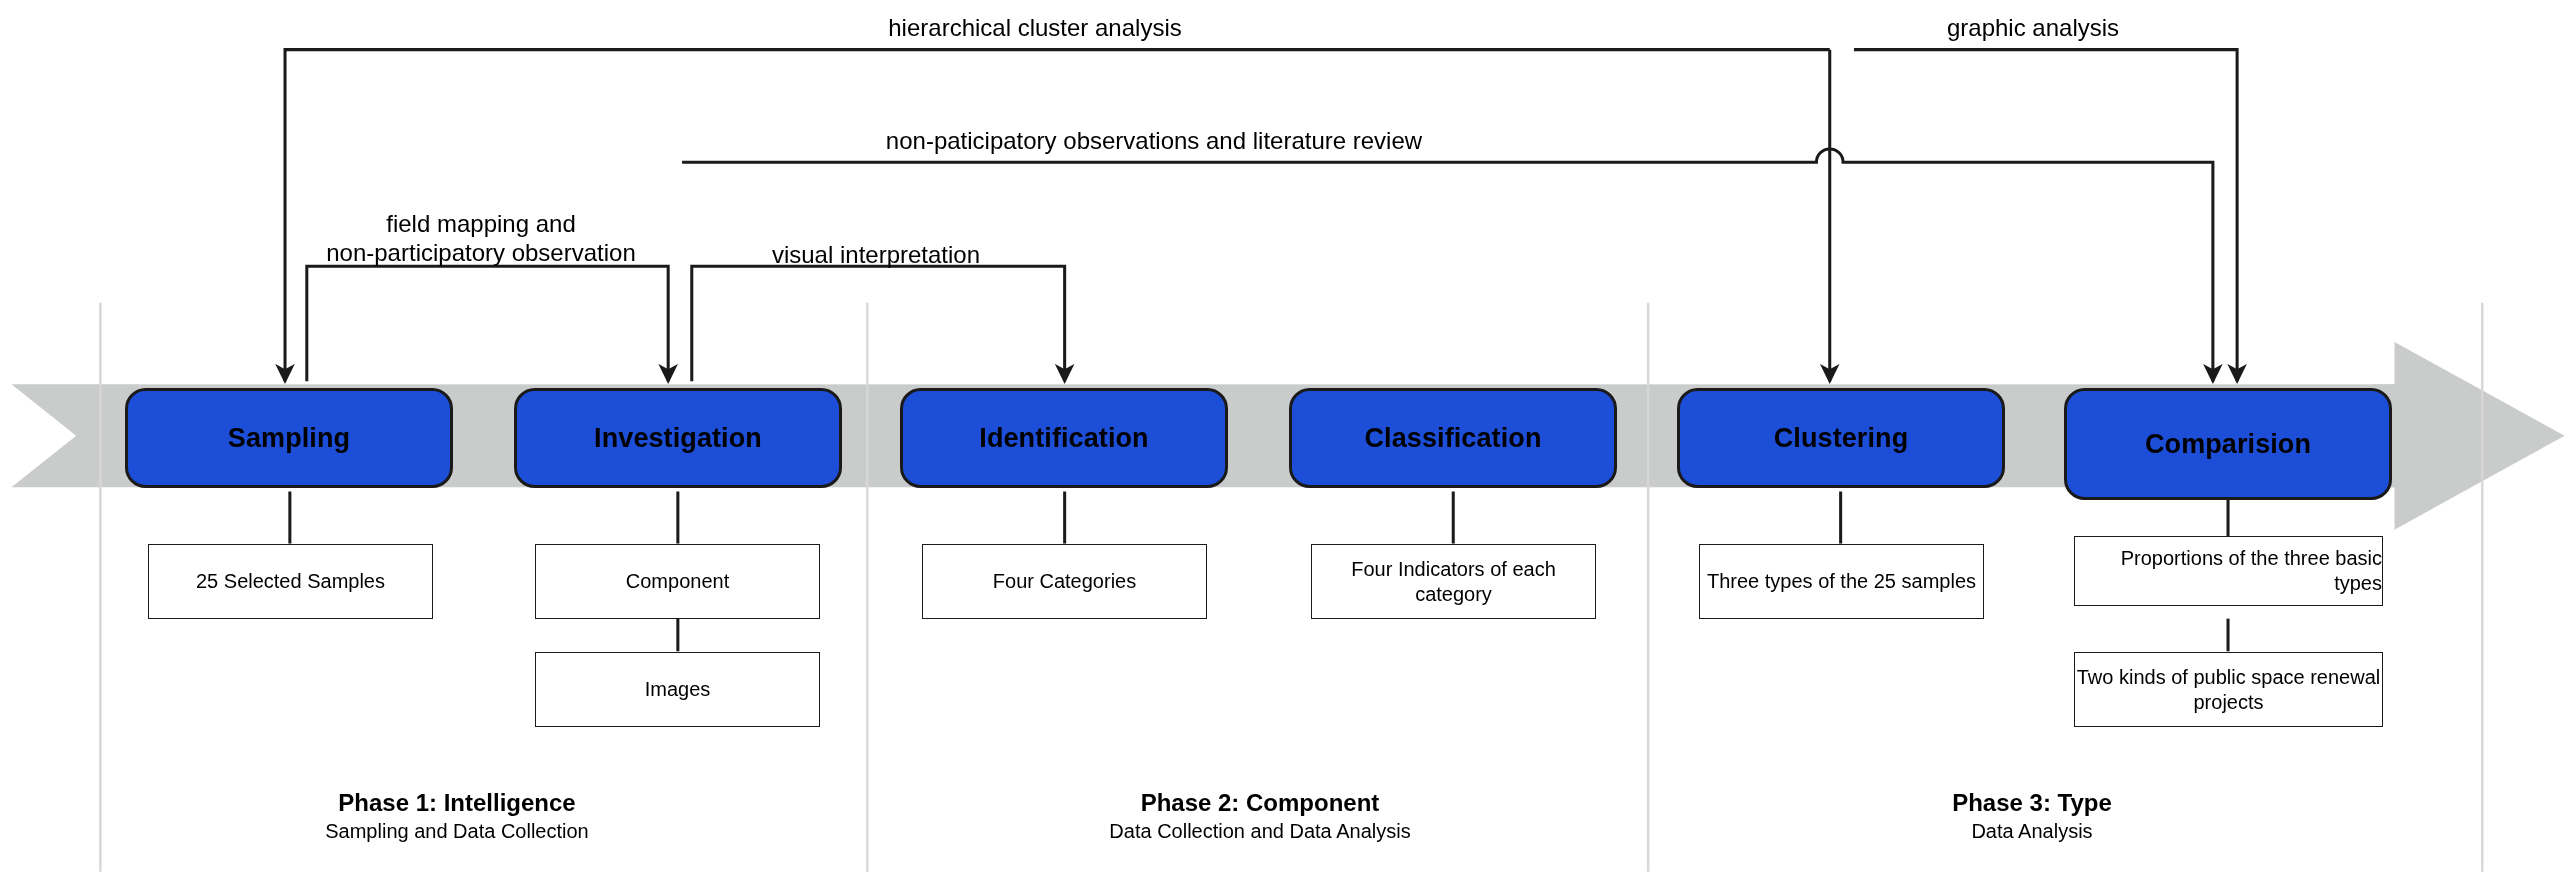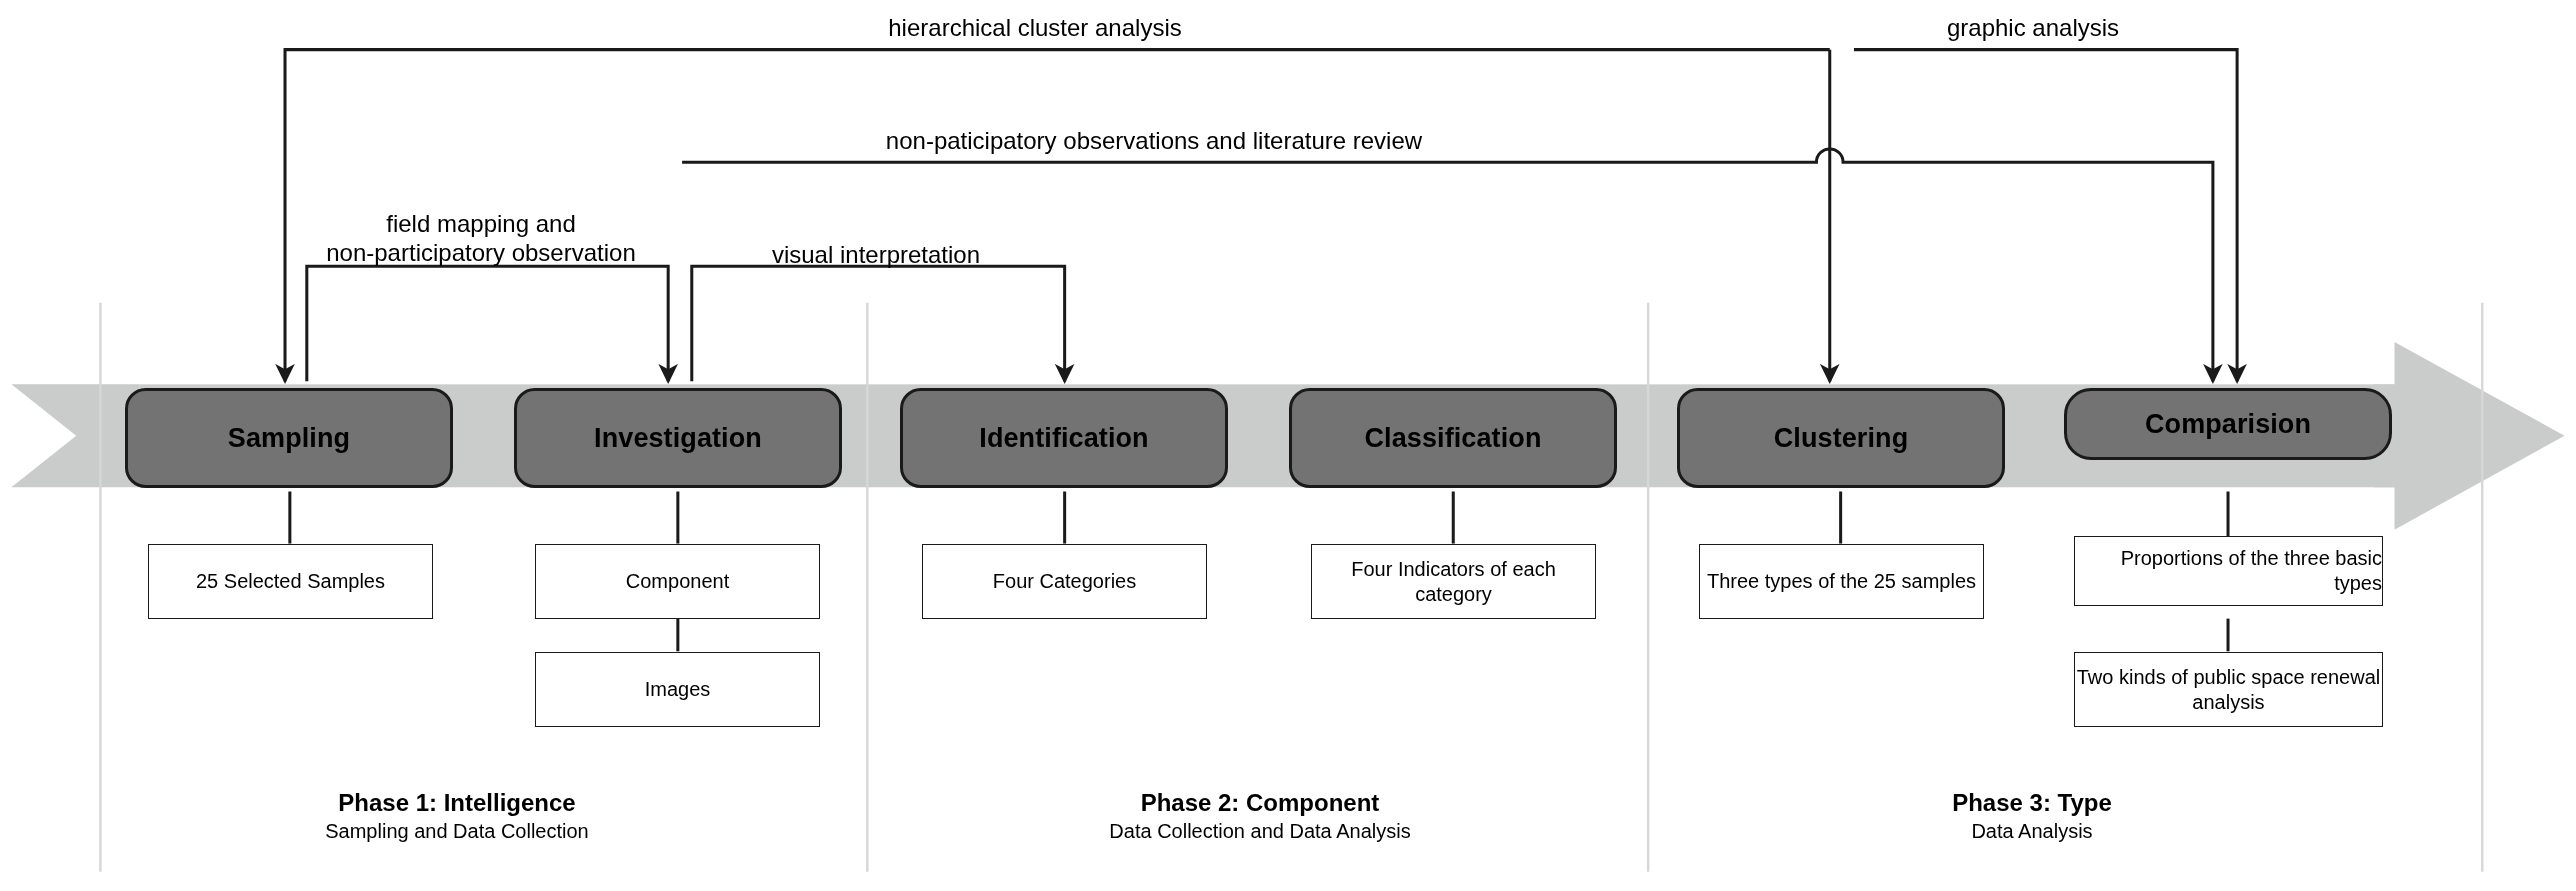--- a/index.html
+++ b/index.html
@@ -2,21 +2,21 @@
 <html style="font-size:9.7px"><head>
 <meta charset="utf-8">
 <style>
   html,body{margin:0;padding:0;background:#ffffff;}
   body{font-family:"Liberation Sans",sans-serif;}
   #stage{position:relative;width:2576px;height:891px;background:#fff;overflow:hidden;}
   #svg-layer{position:absolute;left:0;top:0;width:2576px;height:891px;}
 
   .node{
     position:absolute;
-    background:#737373;
+    background:#1d4ed8;
     border:3px solid #1a1a1a;
     border-radius:20.6px;
     display:flex;align-items:center;justify-content:center;
     font-weight:bold;
     font-size:27px;
     color:#000;
     box-sizing:border-box;
     letter-spacing:0.1px;
   }
   .sub{
@@ -109,21 +109,21 @@
   </div>
   <div class="node" style="left:900px;top:388px;width:328px;height:100px;">
     <span>Identification</span>
   </div>
   <div class="node" style="left:1289px;top:388px;width:328px;height:100px;">
     <span>Classification</span>
   </div>
   <div class="node" style="left:1677px;top:388px;width:328px;height:100px;">
     <span>Clustering</span>
   </div>
-  <div class="node" style="left:2064px;top:388px;width:328px;height:72px;border-radius:27px;">
+  <div class="node" style="left:2064px;top:388px;width:328px;height:112px;">
     <span>Comparision</span>
   </div>
 
   <div class="sub" style="left:148px;top:544px;width:285px;height:75px;">
     <span>25 Selected Samples</span>
   </div>
 
   <div class="sub" style="left:535px;top:544px;width:285px;height:75px;">
     <span>Component</span>
   </div>
@@ -146,21 +146,21 @@
 the 25 samples</span>
   </div>
 
   <div class="sub" style="left:2074px;top:536px;width:309px;height:70px;text-align:right;">
     <span>Proportions of
 the three basic types</span>
   </div>
 
   <div class="sub" style="left:2074px;top:652px;width:309px;height:75px;">
     <span>Two kinds of public
-space renewal analysis</span>
+space renewal projects</span>
   </div>
 
   <div class="edge-label" style="left:1035px;top:13.3px;width:545px;">hierarchical cluster analysis</div>
 
   <div class="edge-label" style="left:2033px;top:13.3px;width:375px;">graphic analysis</div>
 
   <div class="edge-label" style="left:1154px;top:126px;width:811px;">non-paticipatory observations and literature review</div>
 
   <div class="edge-label" style="left:481px;top:209px;width:472px;">field mapping and
 non-participatory observation</div>

